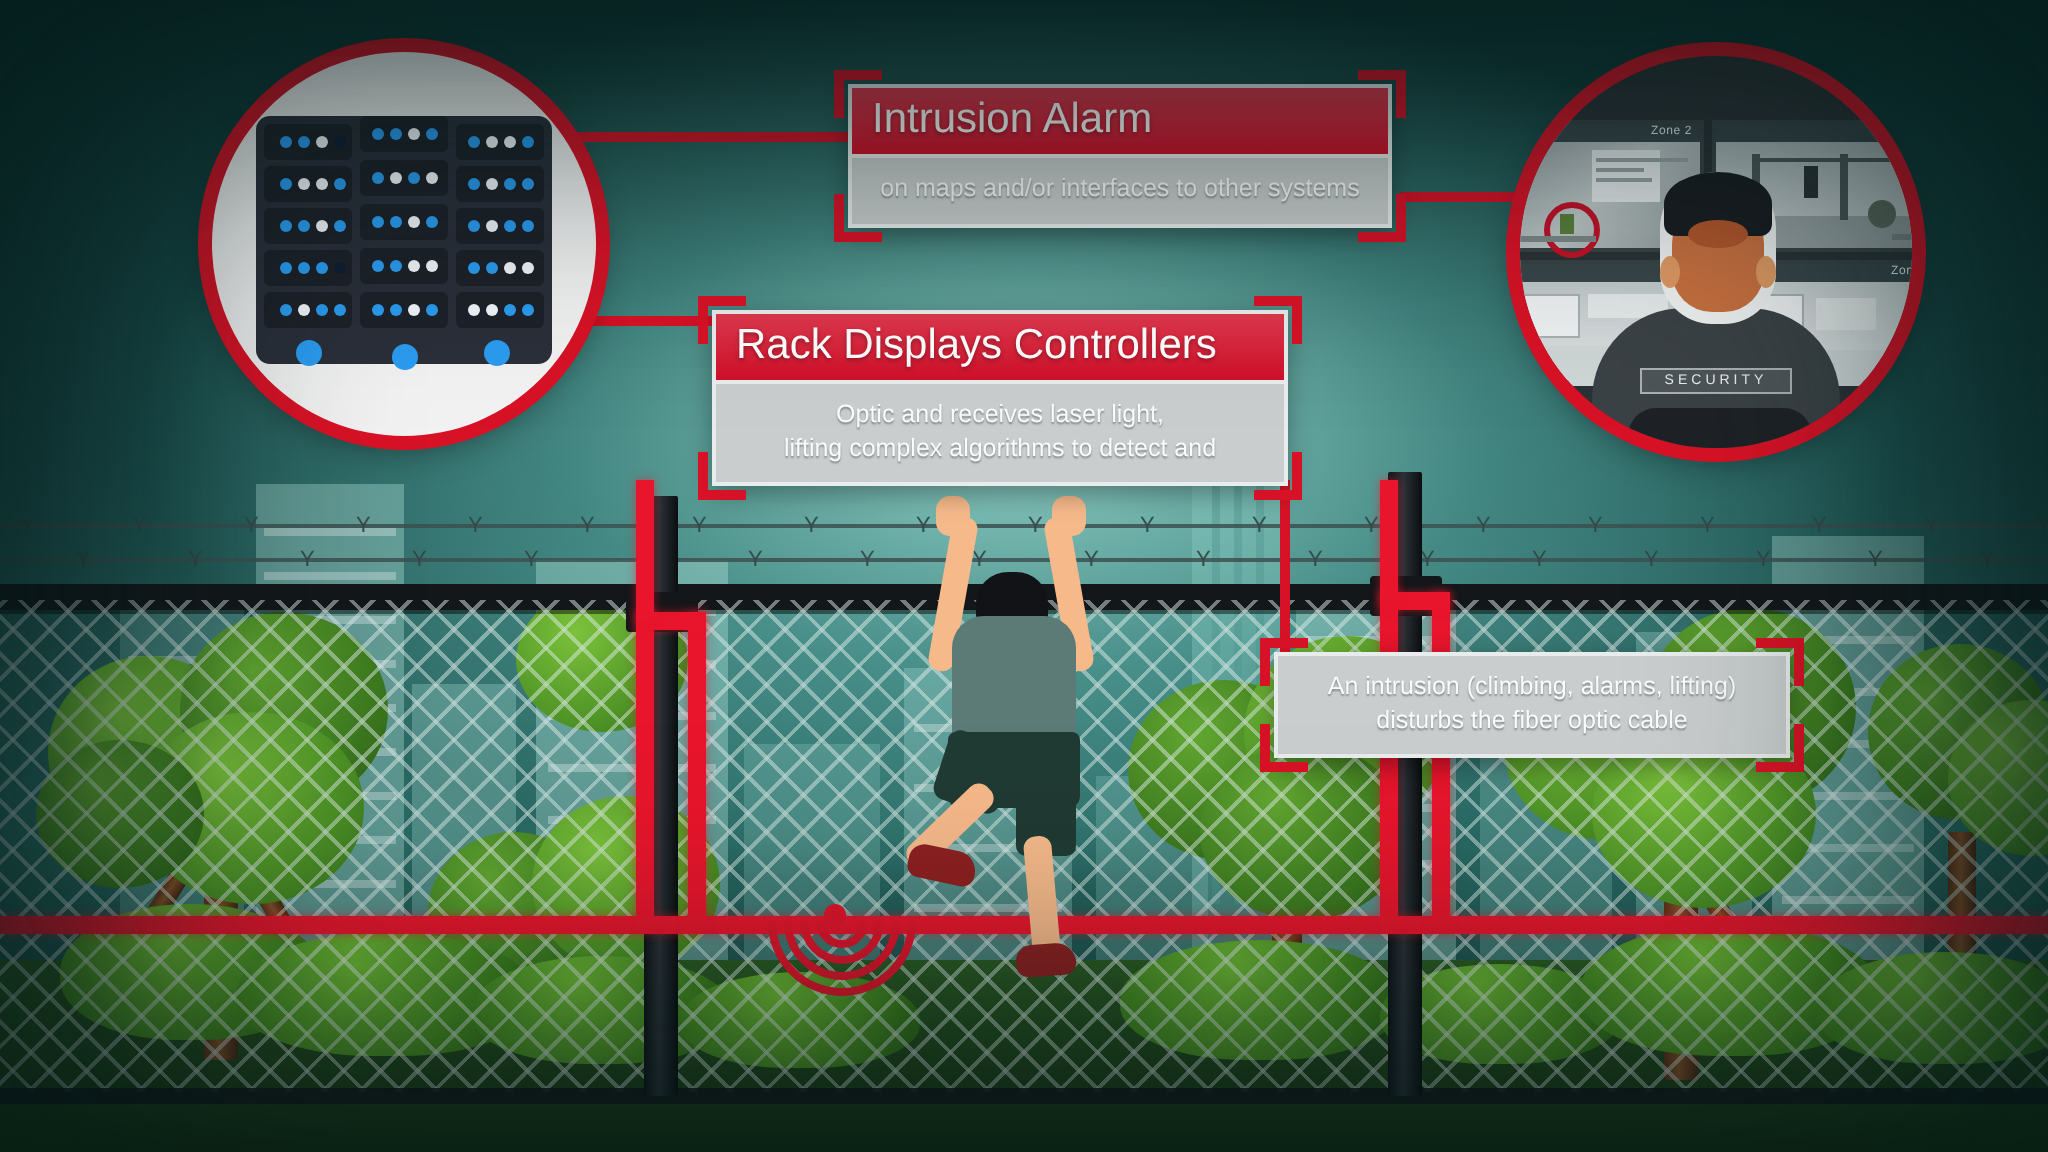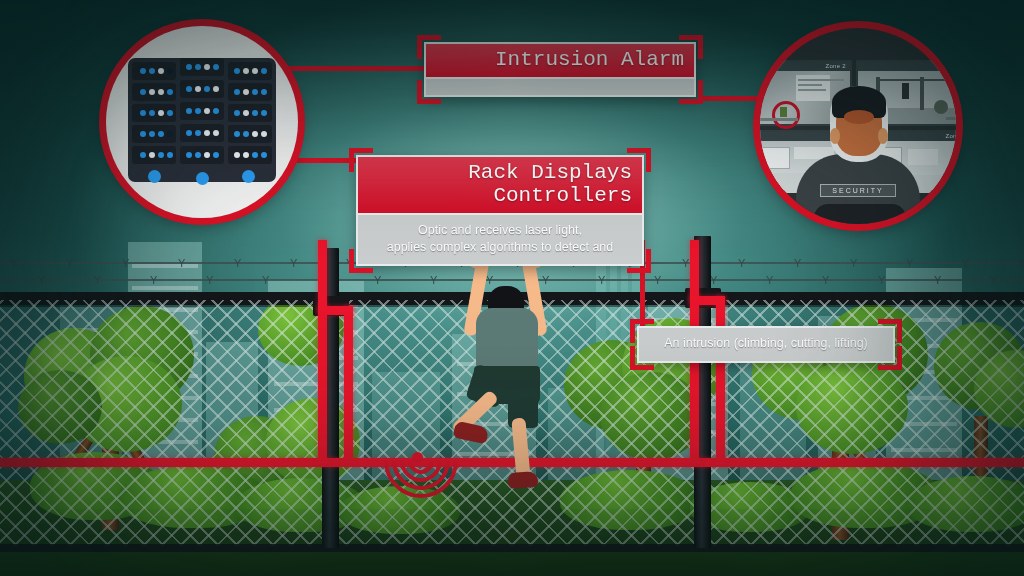--- a/index.html
+++ b/index.html
@@ -94,23 +94,23 @@
   .gcap{position:absolute;background:#1a1d22;border-radius:50% 50% 6px 6px;}
   .gcapb{position:absolute;background:#b3562c;border-radius:50%;}
   .gear{position:absolute;background:#e09a63;border-radius:50%;}
   .badge{position:absolute;background:#4e5558;border:1px solid #aab2b5;box-sizing:border-box;
      color:#e9eef0;font-size:7px;letter-spacing:2px;text-align:center;line-height:11px;}
   .chair{position:absolute;background:#1e2226;border-radius:14px 14px 6px 6px;}
 
   
   .callout{position:absolute;background:#c9cdcd;border:2px solid #e9ecec;box-sizing:border-box;
      box-shadow:0 4px 12px rgba(0,0,0,.35);}
-  .co-title{background:linear-gradient(180deg,#e0394e,#cf1029);color:#fff;text-align:right;
+  .co-title{background:linear-gradient(180deg,#e0394e,#cf1029);color:#fff;text-align:left;
      font-size:21px;padding:4px 10px 6px;line-height:1.1;text-shadow:0 1px 2px rgba(0,0,0,.35);
-     border-bottom:2px solid #e9ecec;font-family:Liberation Mono, monospace;}
+     border-bottom:2px solid #e9ecec;}
   .co-body{color:#fbfbfb;text-align:center;font-size:12.5px;line-height:1.32;padding:7px 9px 9px;
      text-shadow:0 1px 1px rgba(0,0,0,.35);}
   .corner{position:absolute;width:19px;height:19px;border:5px solid #d81226;}
   .corner.tl{left:-9px;top:-9px;border-right:none;border-bottom:none;}
   .corner.tr{right:-9px;top:-9px;border-left:none;border-bottom:none;}
   .corner.bl{left:-9px;bottom:-9px;border-right:none;border-top:none;}
   .corner.br{right:-9px;bottom:-9px;border-left:none;border-top:none;}
 
   
   .conn{position:absolute;background:#d81226;}
@@ -530,39 +530,41 @@
     </div>
   </div>
 
   <div class="callout" style="left:424px;top:42px;width:272px;">
     <span class="corner tl"></span>
     <span class="corner tr"></span>
     <span class="corner bl"></span>
     <span class="corner br"></span>
     <div class="co-title">Intrusion Alarm</div>
     <div class="co-body">
+      <div>on maps and/or interfaces to other systems</div>
     </div>
   </div>
 
   <div class="callout" style="left:356px;top:155px;width:288px;">
     <span class="corner tl"></span>
     <span class="corner tr"></span>
     <span class="corner bl"></span>
     <span class="corner br"></span>
     <div class="co-title">Rack Displays Controllers</div>
     <div class="co-body">
       <div>Optic and receives laser light,</div>
-      <div>applies complex algorithms to detect and</div>
+      <div>lifting complex algorithms to detect and</div>
     </div>
   </div>
 
   <div class="callout" style="left:637px;top:326px;width:258px;">
     <span class="corner tl"></span>
     <span class="corner tr"></span>
     <span class="corner bl"></span>
     <span class="corner br"></span>
     <div class="co-body">
-      <div>An intrusion (climbing, cutting, lifting)</div>
+      <div>An intrusion (climbing, alarms, lifting)</div>
+      <div>disturbs the fiber optic cable</div>
     </div>
   </div>
 
   <div class="vignette"></div>
 </div>
 
 </body></html>

